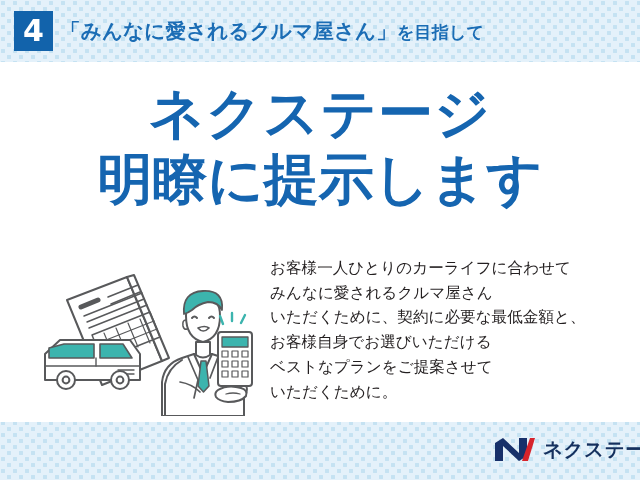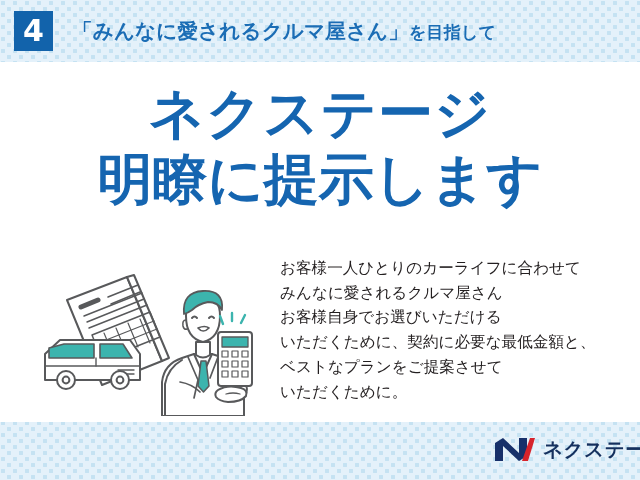--- a/index.html
+++ b/index.html
@@ -47,21 +47,21 @@
     color: #ffffff;
     font-size: 30px;
     font-weight: bold;
     line-height: 40px;
     text-align: center;
     letter-spacing: 0;
     flex: 0 0 auto;
     font-family: "DejaVu Sans", sans-serif;
   }
   #header-text {
-    margin-left: 19px;
+    margin-left: 7px;
     color: #1b6db5;
     font-size: 20.5px;
     font-weight: bold;
     letter-spacing: 0.2px;
     white-space: nowrap;
   }
   #header-text .tail {
     font-size: 17px;
   }
 
@@ -93,21 +93,21 @@
     letter-spacing: 1px;
     white-space: nowrap;
   }
   #headline .line2 {
     letter-spacing: 0px;
   }
 
   
   #body-copy {
     position: absolute;
-    left: 280px;
+    left: 270px;
     top: 256px;
     width: 360px;
     color: #231f20;
     font-size: 15.6px;
     line-height: 24.7px;
     font-family: "DejaVu Sans", "Liberation Sans", sans-serif;
   }
   #body-copy .bline {
     display: block;
     white-space: nowrap;
@@ -158,22 +158,22 @@
     <div id="headline">
       <span class="line line1">ネクステージ</span>
       <span class="line line2">明瞭に提示します</span>
     </div>
 
   </div>
 
   <div id="body-copy">
     <span class="bline">お客様一人ひとりのカーライフに合わせて</span>
     <span class="bline">みんなに愛されるクルマ屋さん</span>
+    <span class="bline">いただくために、契約に必要な最低金額と、</span>
     <span class="bline">お客様自身でお選びいただける</span>
-    <span class="bline">いただくために、契約に必要な最低金額と、</span>
     <span class="bline">ベストなプランをご提案させて</span>
     <span class="bline">いただくために。</span>
   </div>
 
   <div id="illustration">
     <svg viewBox="0 0 248 158" width="248" height="158" xmlns="http://www.w3.org/2000/svg">
       <g fill="none" stroke="#58595b" stroke-width="2" stroke-linejoin="round" stroke-linecap="round">
 
         <g>
           <path d="M45 42 L105 19 L140 103 L80 127 Z" fill="#ffffff"></path>

